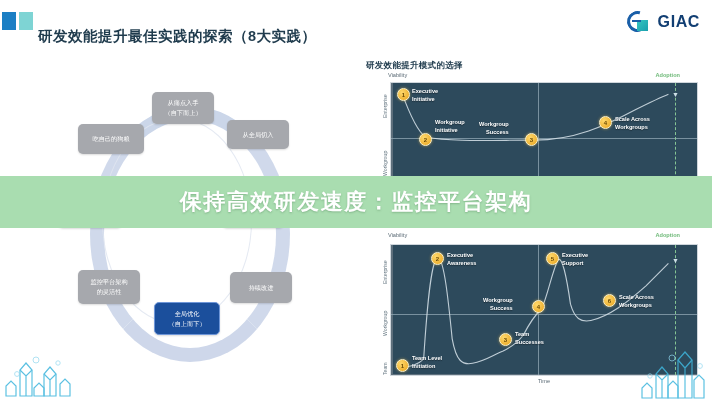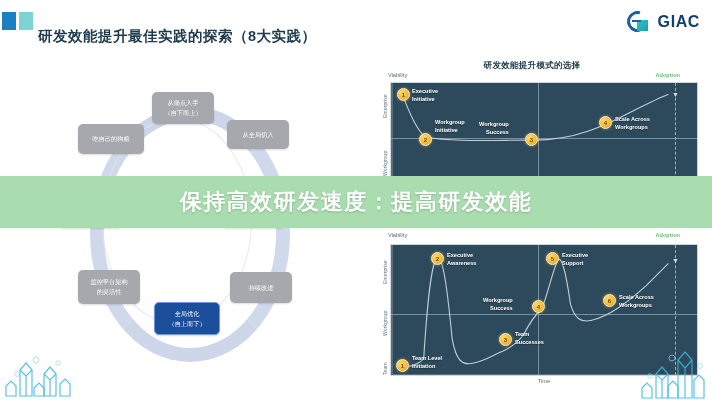--- a/index.html
+++ b/index.html
@@ -63,21 +63,21 @@
   .n3{left:168px;top:180px;width:62px;height:31px;}
   .n4{left:92px;top:210px;width:66px;height:33px;}
   .n5{left:16px;top:178px;width:62px;height:34px;}
   .n6{left:-4px;top:104px;width:64px;height:32px;}
   .n7{left:16px;top:32px;width:66px;height:30px;}
   .n8{left:160px;top:104px;width:62px;height:32px;}
 
   
   .chart-wrap{position:absolute;}
   .chart-title{
-    font-size:8.5px;font-weight:bold;color:#1f3b4d;text-align:center;
+    font-size:8.5px;font-weight:bold;color:#1f3b4d;
     margin-bottom:0;letter-spacing:.3px;
   }
   .chart-top{left:366px;top:60px;width:332px;}
   .chart-bot{left:366px;top:232px;width:332px;}
 
   .plot{
     position:relative;background:#2d4a5c;border:1px solid #cfd6dc;
     box-sizing:border-box;
   }
   .plot.top{height:108px;}
@@ -331,16 +331,16 @@
       <path d="M34,68 L34,56 L39,51 L44,56 L44,68 Z"></path>
     </g>
     <g fill="none" stroke="#8fd6ee" stroke-width="1" opacity=".7">
       <circle cx="38" cy="28" r="3"></circle>
       <circle cx="66" cy="36" r="2.4"></circle>
       <circle cx="16" cy="46" r="2.2"></circle>
     </g>
   </svg>
 
   <div class="banner">
-    <div class="txt">保持高效研发速度：提高研发效能</div>
+    <div class="txt">保持高效研发速度：监控平台架构</div>
   </div>
 
 </div>
 
 </body></html>

